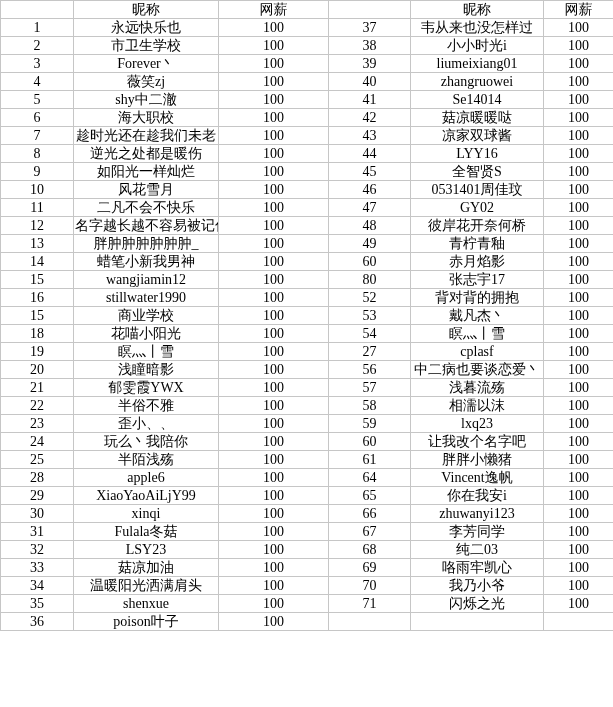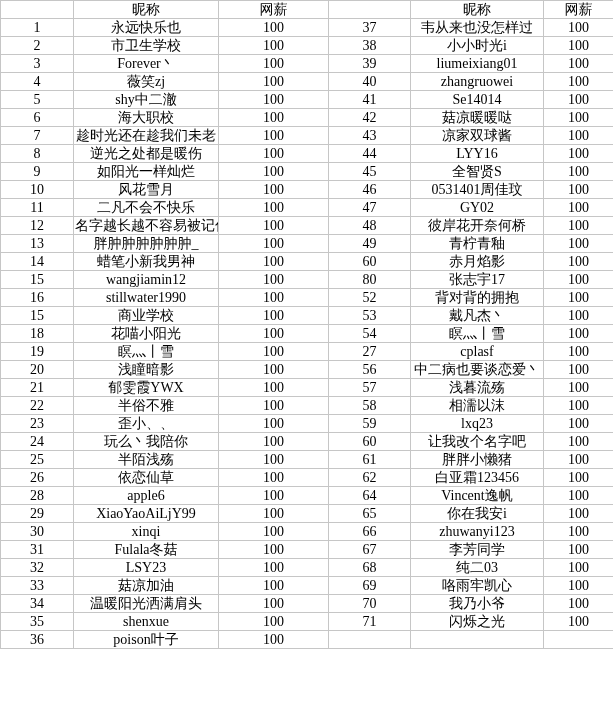--- a/index.html
+++ b/index.html
@@ -244,28 +244,20 @@
       </tr>
       <tr>
         <td>25</td>
         <td>半陌浅殇</td>
         <td>100</td>
         <td>61</td>
         <td>胖胖小懒猪</td>
         <td>100</td>
       </tr>
       <tr>
-        <td>26</td>
-        <td>依恋仙草</td>
-        <td>100</td>
-        <td>62</td>
-        <td>白亚霜123456</td>
-        <td>100</td>
-      </tr>
-      <tr>
         <td>28</td>
         <td>apple6</td>
         <td>100</td>
         <td>64</td>
         <td>Vincent逸帆</td>
         <td>100</td>
       </tr>
       <tr>
         <td>29</td>
         <td>XiaoYaoAiLjY99</td>

